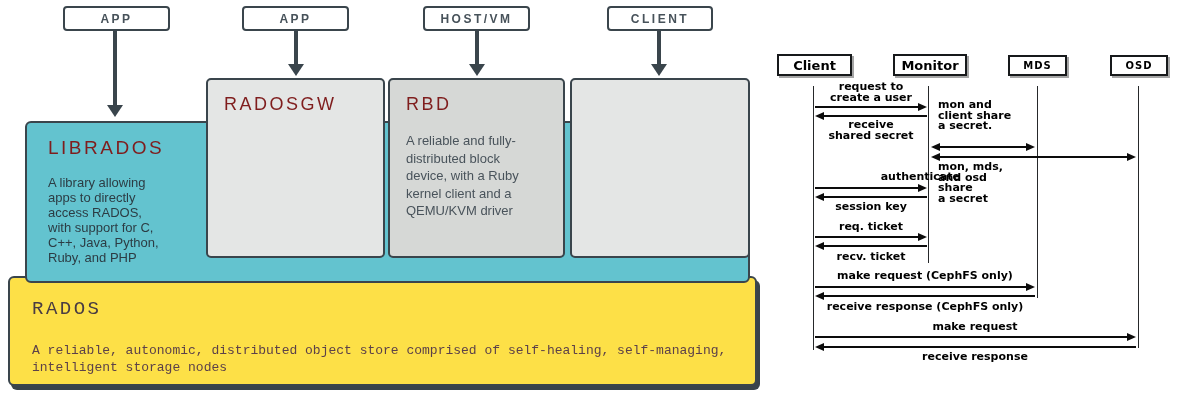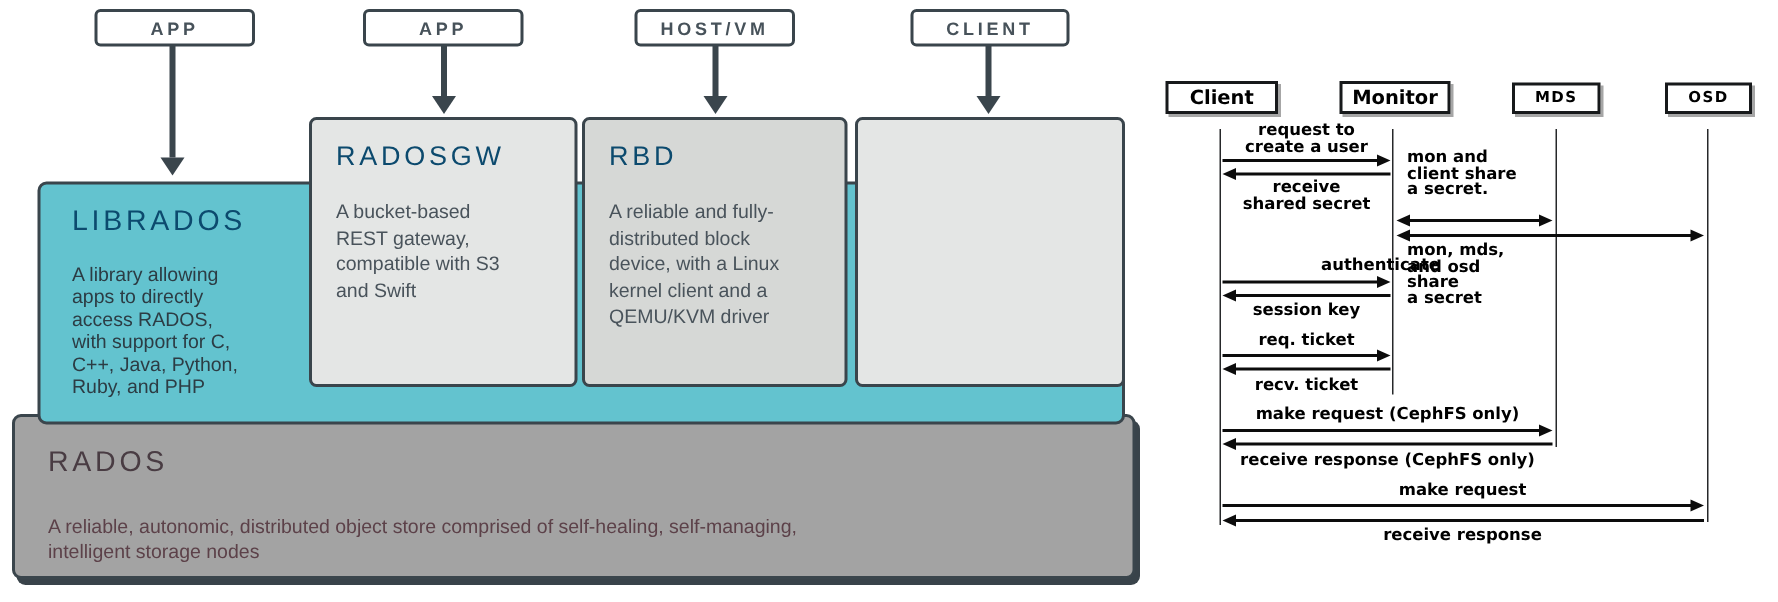--- a/index.html
+++ b/index.html
@@ -8,30 +8,30 @@
   #stage { position:relative; width:1185px; height:401px; background:#fff; overflow:hidden; }
 
   
   .tbox { position:absolute; top:6px; height:25px; border:2px solid #3a454c; border-radius:4px;
           background:#fff; display:flex; align-items:center; justify-content:center;
           font-size:12px; font-weight:bold; letter-spacing:2.5px; color:#47525a; }
   .stem { position:absolute; width:4px; background:#3a454c; }
   .dhead { position:absolute; width:0; height:0; border-left:8px solid transparent;
            border-right:8px solid transparent; border-top:12px solid #3a454c; }
   .bigbox { position:absolute; border:2px solid #3a454c; border-radius:6px; }
-  .btitle { font-size:19px; letter-spacing:2.5px; color:#0c4a6e; }
+  .btitle { font-size:19px; letter-spacing:2.5px; color:#7f1d1d; }
   .bbody  { font-size:13px; white-space:pre-line; }
   #librados { left:25px; top:121px; width:725px; height:162px; background:#63c3cf; z-index:2; }
   #librados .btitle { margin:14px 0 0 21px; }
   #librados .bbody  { margin:16px 0 0 21px; line-height:15px; color:#2c3c44; }
   .svcbox { top:78px; height:180px; background:#e4e6e5; z-index:3; border-radius:5px; padding:14px 16px 0 16px; }
   .svcbox .btitle { font-size:18px; }
   .svcbox .bbody  { margin-top:17px; line-height:17.5px; color:#49535b; }
-  #rados { left:8px; top:276px; width:749px; height:110px; background:#a3a3a3; z-index:1;
-           box-shadow:3px 4px 0 #39434a; }
+  #rados { left:8px; top:276px; width:749px; height:110px; background:#fde047; z-index:1;
+           box-shadow:3px 4px 0 #39434a;font-family:Liberation Mono, monospace; }
   #rados .btitle { margin:20px 0 0 22px; color:#493c43; }
   #rados .bbody  { margin:22px 0 0 22px; line-height:17px; color:#5c4149; }
 
   
   .actor { position:absolute; background:#fff; border:2px solid #17191b; box-shadow:2px 2px 0 #a6a6a6;
            display:flex; align-items:center; justify-content:center; color:#000;
            font-family:"DejaVu Sans", sans-serif; font-weight:bold; font-size:13px; }
   .actor.small { font-size:10px; letter-spacing:1px; }
   .lifeline { position:absolute; width:1px; background:#26282a; }
   .mline { position:absolute; height:0; border-top:2px solid #0c0c0c; }
@@ -78,30 +78,26 @@
       <div class="bbody">A library allowing
 apps to directly
 access RADOS,
 with support for C,
 C++, Java, Python,
 Ruby, and PHP</div>
     </div>
 
     <div class="bigbox svcbox" style="left:206px; width:179px;">
       <div class="btitle">RADOSGW</div>
-      <div class="bbody">A bucket-based
-REST gateway,
-compatible with S3
-and Swift</div>
     </div>
     <div class="bigbox svcbox" style="left:388px; width:177px; background:#d6d8d6;">
       <div class="btitle">RBD</div>
       <div class="bbody">A reliable and fully-
 distributed block
-device, with a Linux
+device, with a Ruby
 kernel client and a
 QEMU/KVM driver</div>
     </div>
     <div class="bigbox svcbox" style="left:570px; width:180px;">
     </div>
 
     <div class="bigbox" id="rados">
       <div class="btitle">RADOS</div>
       <div class="bbody">A reliable, autonomic, distributed object store comprised of self-healing, self-managing,
 intelligent storage nodes</div>

